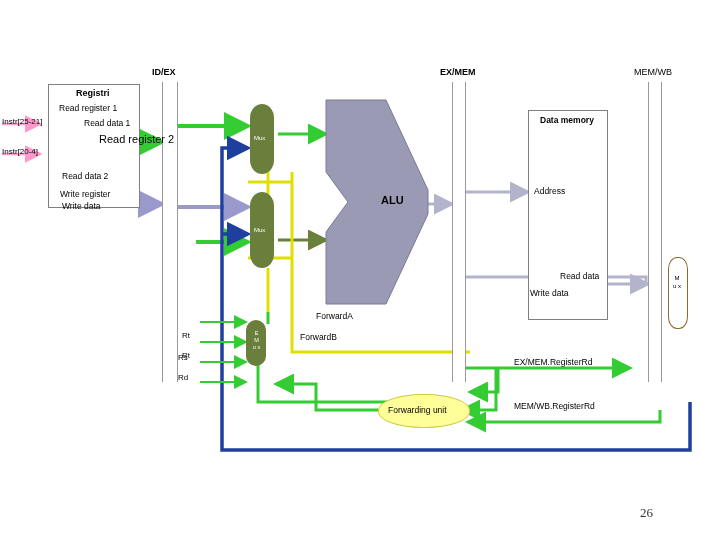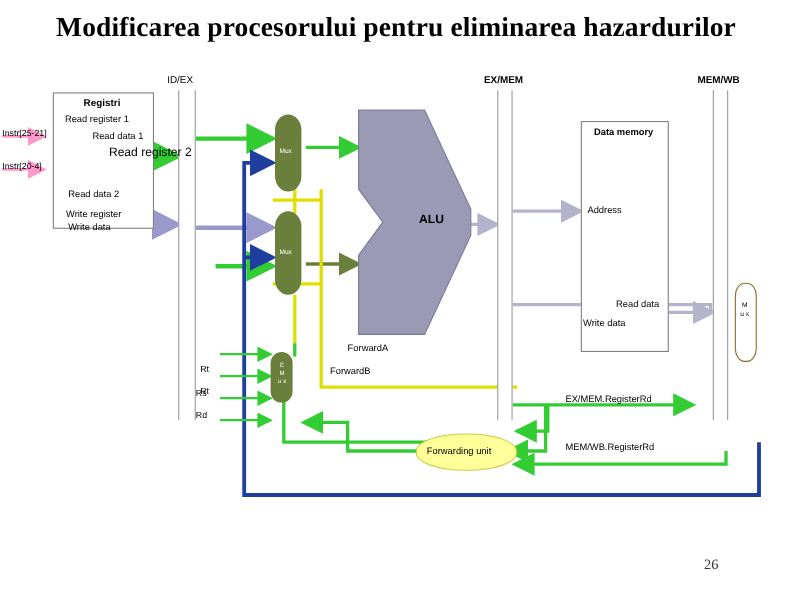--- a/index.html
+++ b/index.html
@@ -69,21 +69,20 @@
     position: absolute;
     left: 0;
     top: 0;
   }
 </style>
 </head>
 <body>
 
 <div id="slide">
 
-  <div id="slide-title">Modificarea procesorului pentru eliminarea hazardurilor</div>
 
   <div id="diagram">
 
     <svg width="720" height="400">
       <defs>
         <marker id="ah-green" markerWidth="7" markerHeight="7" refX="6" refY="3.5" orient="auto">
           <polygon points="0 0, 7 3.5, 0 7" fill="#33cc33"></polygon>
         </marker>
         <marker id="ah-blue" markerWidth="7" markerHeight="7" refX="6" refY="3.5" orient="auto">
           <polygon points="0 0, 7 3.5, 0 7" fill="#1f3f9e"></polygon>
@@ -151,27 +150,27 @@
       <path d="M630 308 L630 308" stroke="#33cc33" stroke-width="3" fill="none"></path>
       <path d="M466 306 L630 306" stroke="#33cc33" stroke-width="3" fill="none" marker-end="url(#ah-green)"></path>
       <path d="M496 306 L496 348 L462 348" stroke="#33cc33" stroke-width="3" fill="none" marker-end="url(#ah-green)"></path>
 
       <path d="M660 348 L660 360 L468 360" stroke="#33cc33" stroke-width="3" fill="none" marker-end="url(#ah-green)"></path>
 
       <path d="M380 348 L316 348 L316 322 L276 322" stroke="#33cc33" stroke-width="3" fill="none" marker-end="url(#ah-green)"></path>
     </svg>
 
     <div class="pipe-reg" style="left:162px; top:20px; width:16px; height:300px;"></div>
-    <div class="lbl" style="left:152px; top:6px; font-size:9px; font-weight:normal;text-align:center;">ID/EX</div>
+    <div class="lbl" style="left:152px; top:6px; font-size:9px; font-weight:bold;text-align:center;">ID/EX</div>
 
     <div class="pipe-reg" style="left:452px; top:20px; width:14px; height:300px;"></div>
     <div class="lbl" style="left:440px; top:6px; font-size:9px; font-weight:bold;">EX/MEM</div>
 
     <div class="pipe-reg" style="left:648px; top:20px; width:14px; height:300px;"></div>
-    <div class="lbl" style="left:634px; top:6px; font-size:9px; font-weight:bold;">MEM/WB</div>
+    <div class="lbl" style="left:634px; top:6px; font-size:9px; font-weight:normal;">MEM/WB</div>
 
     <div class="box" style="left:48px; top:22px; width:92px; height:124px;"></div>
     <div class="lbl" style="left:76px; top:27px; font-size:9px; font-weight:bold;">Registri</div>
     <div class="lbl" style="left:59px; top:42px; font-size:8.5px;">Read register 1</div>
     <div class="lbl" style="left:84px; top:57px; font-size:8.5px;">Read data 1</div>
     <div class="lbl" style="left:59px; top:72px; font-size:11px;padding-left:40px;">Read register 2</div>
     <div class="lbl" style="left:62px; top:110px; font-size:8.5px;">Read data 2</div>
     <div class="lbl" style="left:60px; top:128px; font-size:8.5px;">Write register</div>
     <div class="lbl" style="left:62px; top:140px; font-size:8.5px;">Write data</div>
 

